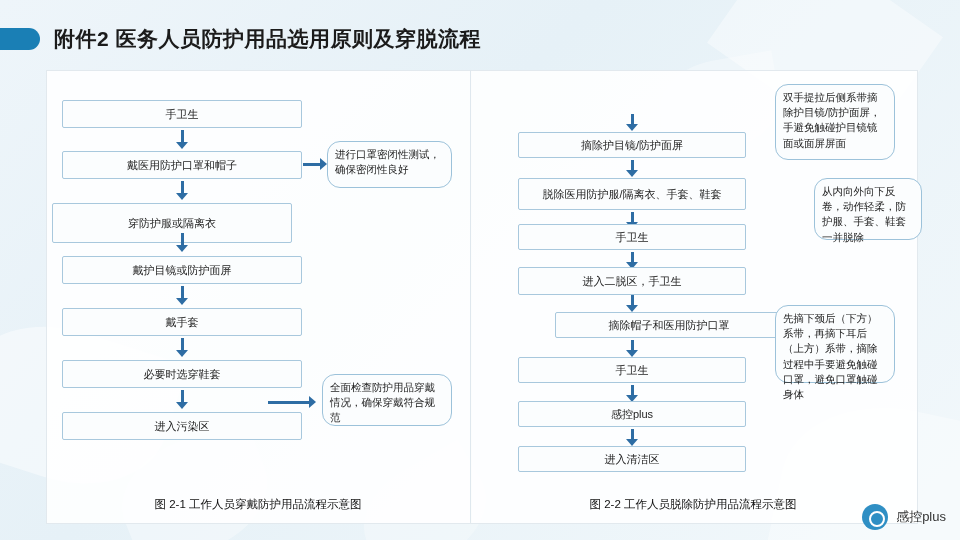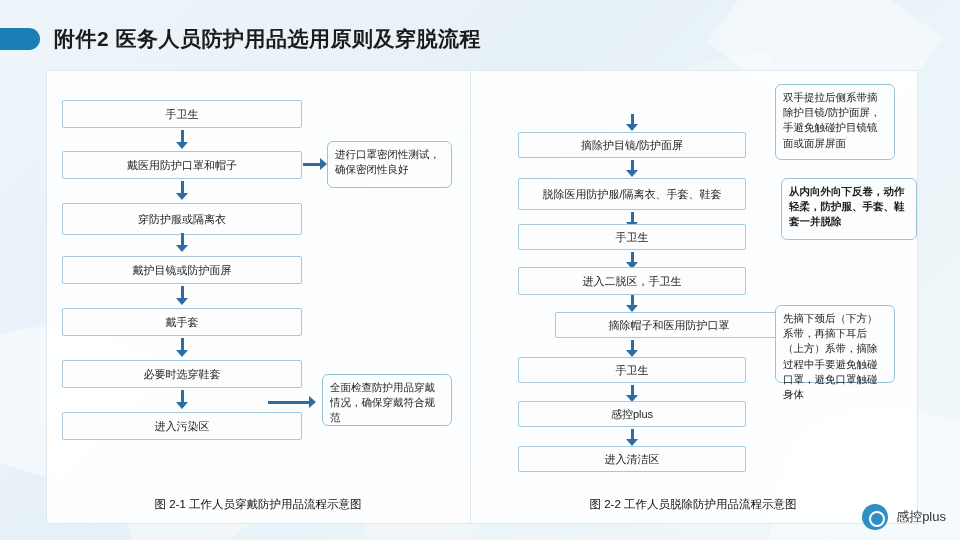--- a/index.html
+++ b/index.html
@@ -98,21 +98,21 @@
     color: #1d1d1d;
     text-align: center;
     line-height: 1.35;
     padding: 2px 4px;
   }
   .notebox {
     position: absolute;
     box-sizing: border-box;
     border: 1px solid #9cc2da;
     background: #fbfdfe;
-    border-radius: 6px;
+    border-radius: 13px;
     font-size: 10.5px;
     color: #1d1d1d;
     line-height: 1.45;
     padding: 5px 7px;
     text-align: left;
   }
   .arrow-v {
     position: absolute;
     width: 12px;
     display: flex;
@@ -211,21 +211,21 @@
   <div class="arrow-h" style="left:303px; top:158px; width:24px;">
     <div class="shaft" style="width:17px;"></div>
       <div class="head"></div>
   </div>
   <div class="notebox" style="left:327px; top:141px; width:125px; height:47px;">进行口罩密闭性测试，确保密闭性良好</div>
   <div class="arrow-v" style="left:176px; top:181px; height:19px;">
     <div class="shaft" style="height:12px;"></div>
       <div class="head"></div>
   </div>
 
-  <div class="flowbox" style="left:62px; top:203px; width:240px; height:32px;">穿防护服或隔离衣</div>
+  <div class="flowbox" style="left:52px; top:203px; width:240px; height:40px;">穿防护服或隔离衣</div>
   <div class="arrow-v" style="left:176px; top:233px; height:19px;">
     <div class="shaft" style="height:12px;"></div>
       <div class="head"></div>
   </div>
 
   <div class="flowbox" style="left:62px; top:256px; width:240px; height:28px;">戴护目镜或防护面屏</div>
   <div class="arrow-v" style="left:176px; top:286px; height:19px;">
     <div class="shaft" style="height:12px;"></div>
       <div class="head"></div>
   </div>
@@ -262,21 +262,21 @@
     <div class="shaft" style="height:10px;"></div>
       <div class="head"></div>
   </div>
   <div class="notebox" style="left:775px; top:84px; width:120px; height:76px;">双手提拉后侧系带摘除护目镜/防护面屏，手避免触碰护目镜镜面或面屏屏面</div>
 
   <div class="flowbox" style="left:518px; top:178px; width:228px; height:32px;">脱除医用防护服/隔离衣、手套、鞋套</div>
   <div class="arrow-v" style="left:626px; top:212px; height:17px;">
     <div class="shaft" style="height:10px;"></div>
       <div class="head"></div>
   </div>
-  <div class="notebox" style="left:781px; top:178px; width:136px; height:62px;font-weight:bold;">从内向外向下反卷，动作轻柔，防护服、手套、鞋套一并脱除</div>
+  <div class="notebox" style="left:814px; top:178px; width:108px; height:62px;">从内向外向下反卷，动作轻柔，防护服、手套、鞋套一并脱除</div>
 
   <div class="flowbox" style="left:518px; top:224px; width:228px; height:26px;">手卫生</div>
   <div class="arrow-v" style="left:626px; top:252px; height:17px;">
     <div class="shaft" style="height:10px;"></div>
       <div class="head"></div>
   </div>
 
   <div class="flowbox" style="left:518px; top:267px; width:228px; height:28px;">进入二脱区，手卫生</div>
   <div class="arrow-v" style="left:626px; top:295px; height:17px;">
     <div class="shaft" style="height:10px;"></div>

